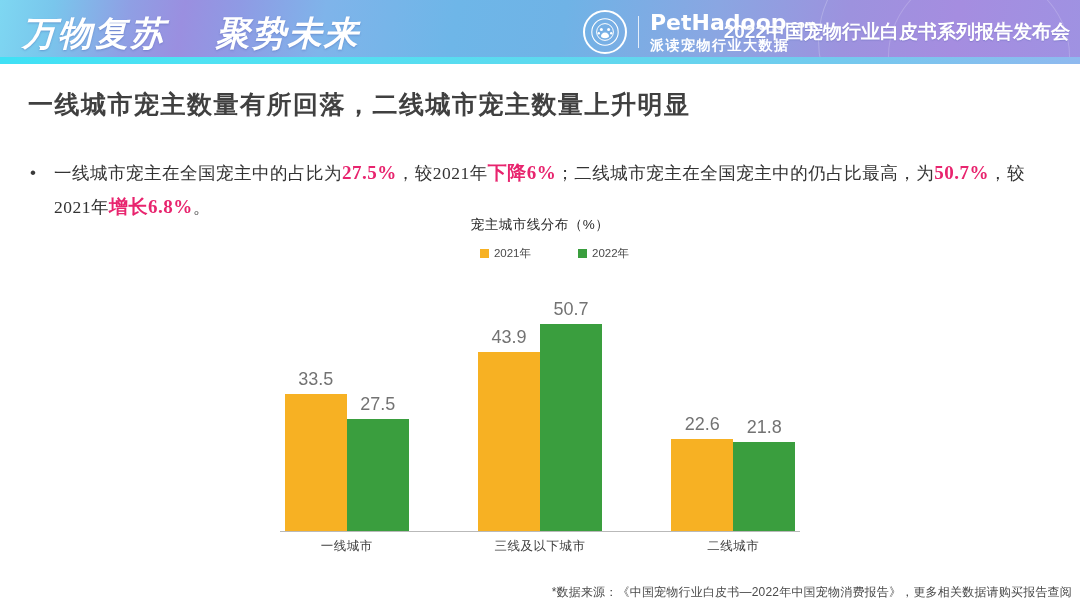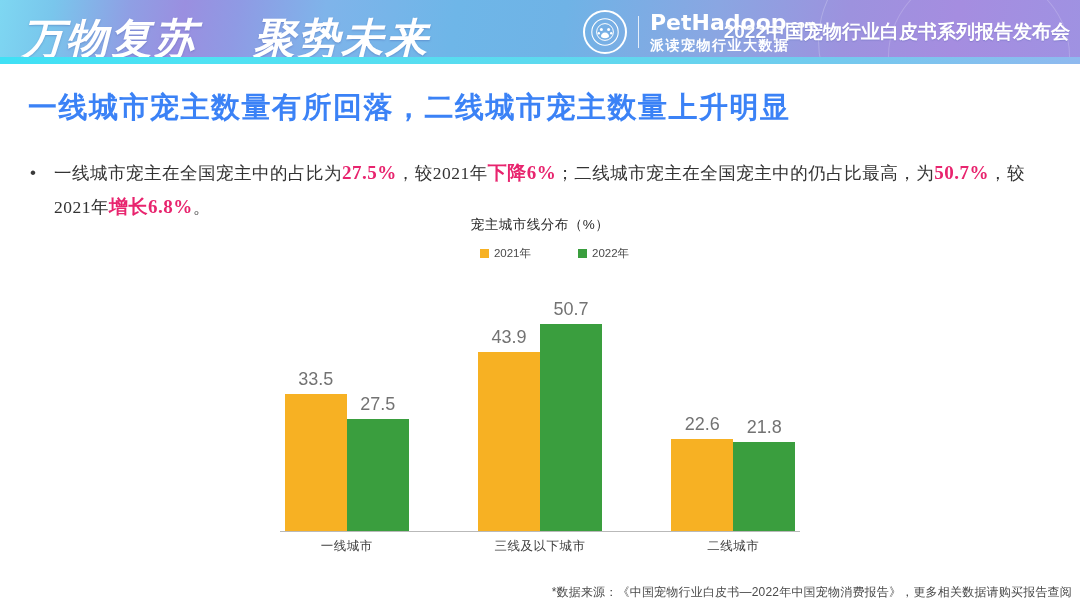--- a/index.html
+++ b/index.html
@@ -58,21 +58,21 @@
     left: 0; bottom: 0;
     width: 1080px; height: 7px;
     background: linear-gradient(90deg,
        #3fe0f5 0%, #4fe2f3 18%, #57ddf0 40%,
        #63d6ee 60%, #74c9ee 78%, #8fb9ef 100%);
   }
 
   .slogan {
     position: absolute;
     left: 22px; top: 11px;
-    font-size: 42px;
+    font-size: 34px;
     font-weight: bold;
     color: #ffffff;
     letter-spacing: 2px;
     font-style: italic;
     font-family: "DejaVu Sans", sans-serif;
     text-shadow: 0 1px 2px rgba(60,80,160,0.35);
     white-space: nowrap;
   }
   .slogan .gap { display: inline-block; width: 22px; }
 
@@ -129,24 +129,24 @@
     color: #ffffff;
     letter-spacing: 0px;
     white-space: nowrap;
     text-shadow: 0 1px 1px rgba(60,80,160,0.25);
   }
 
   
   .slide-title {
     position: absolute;
     left: 28px; top: 88px;
-    font-size: 29px;
+    font-size: 25px;
     font-weight: bold;
     letter-spacing: 1.5px;
-    color: #3b82f6;
+    color: #404040;
     white-space: nowrap;
   }
 
   
   .bullet-wrap {
     position: absolute;
     left: 30px; top: 156px;
     width: 1010px;
     display: flex;
     align-items: flex-start;

